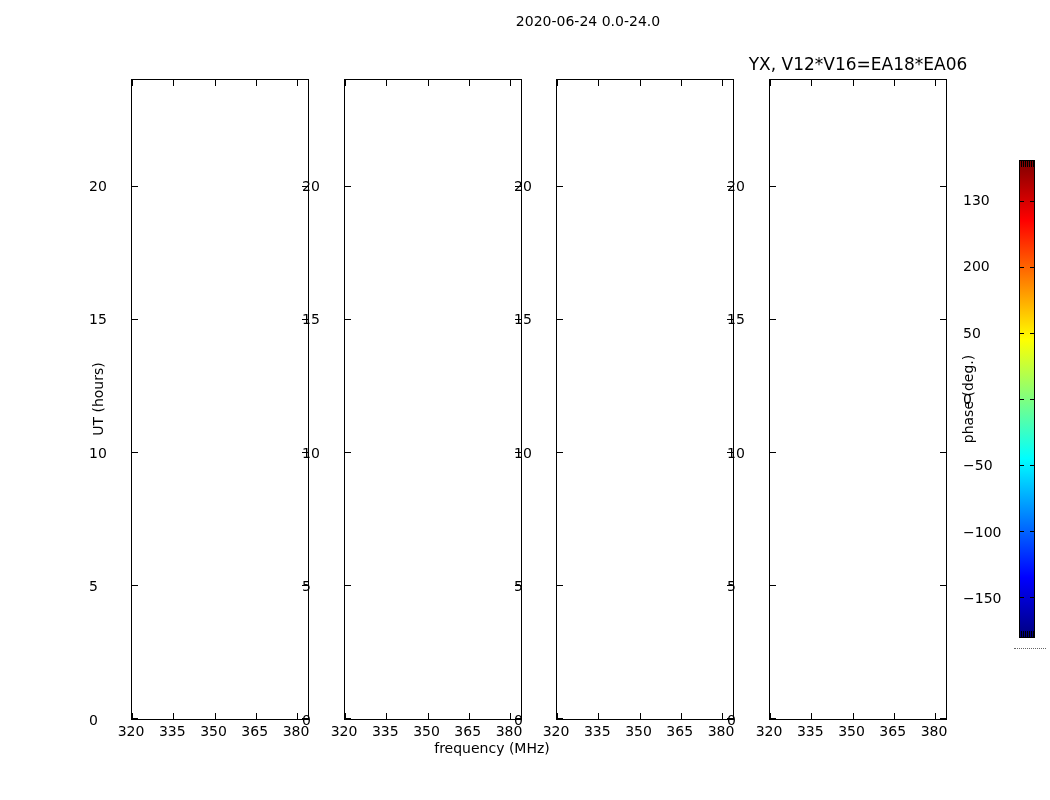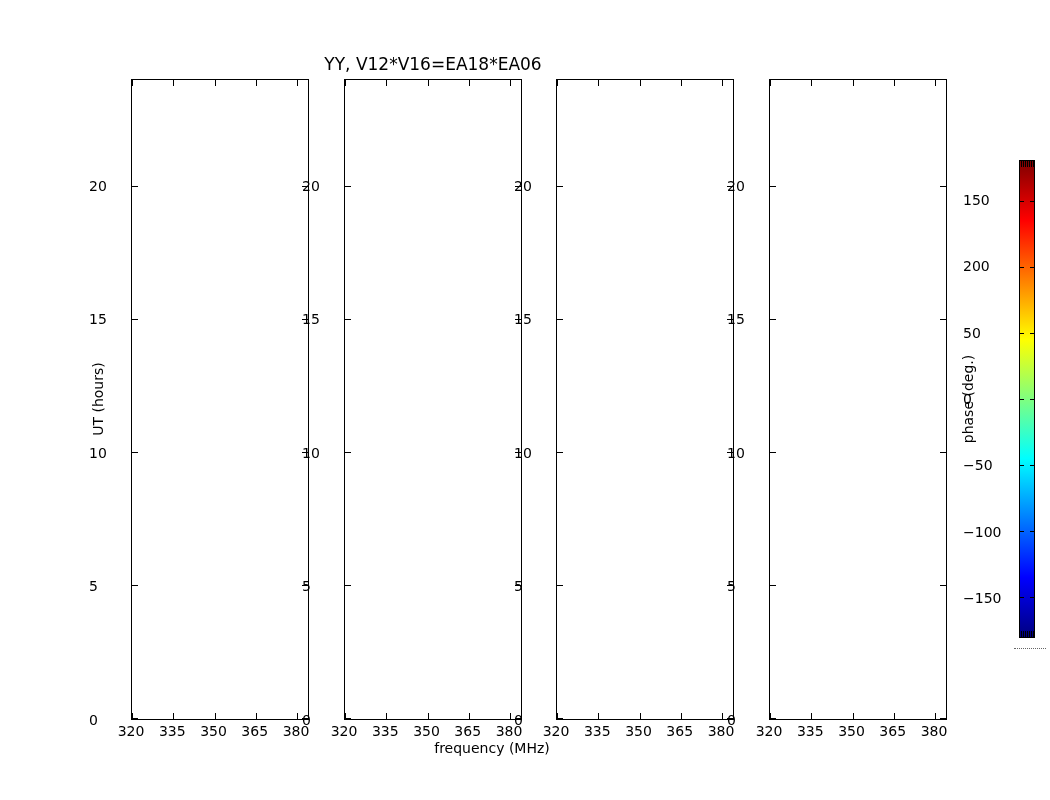--- a/index.html
+++ b/index.html
@@ -33,22 +33,23 @@
   }
   .cbar-grad{position:absolute;left:0;top:0;right:0;bottom:0;}
   .cbar-enddash{position:absolute;width:1px;height:6px;background:#000;}
   .cbar-dotted{position:absolute;border-top:1px dotted #666;height:0;}
 </style>
 </head>
 <body>
 
 <div id="figure">
 
-
-  <div class="txt panel-title" style="left:323px;top:54px;width:220px;">YY, V12*V16=EA18*EA06</div>
+  <div class="txt suptitle" style="left:438px;top:13px;width:300px;">2020-06-24 0.0-24.0</div>
+
+  <div class="txt panel-title" style="left:748px;top:54px;width:220px;">YX, V12*V16=EA18*EA06</div>
 
   <div class="frame panel-frame" id="pf0" style="left:131px;top:79px;width:178px;height:641px;">
       <div class="tickmark" style="left: 0px; top: 0px; width: 1px; height: 6px;"></div>
       <div class="tickmark" style="left: 0px; bottom: 0px; width: 1px; height: 6px;"></div>
       <div class="tickmark" style="left: 41px; top: 0px; width: 1px; height: 6px;"></div>
       <div class="tickmark" style="left: 41px; bottom: 0px; width: 1px; height: 6px;"></div>
       <div class="tickmark" style="left: 83px; top: 0px; width: 1px; height: 6px;"></div>
       <div class="tickmark" style="left: 83px; bottom: 0px; width: 1px; height: 6px;"></div>
       <div class="tickmark" style="left: 124px; top: 0px; width: 1px; height: 6px;"></div>
       <div class="tickmark" style="left: 124px; bottom: 0px; width: 1px; height: 6px;"></div>
@@ -202,20 +203,20 @@
     <div class="ticklabel xl" style="left: 749px; top: 722px; width: 40px;">320</div>
     <div class="ticklabel xl" style="left: 790.254px; top: 722px; width: 40px;">335</div>
     <div class="ticklabel xl" style="left: 831.509px; top: 722px; width: 40px;">350</div>
     <div class="ticklabel xl" style="left: 872.746px; top: 722px; width: 40px;">365</div>
     <div class="ticklabel xl" style="left: 914px; top: 722px; width: 40px;">380</div>
     <div class="ticklabel yl" style="left: 727px; top: 711px; width: 38px;">0</div>
     <div class="ticklabel yl" style="left: 727px; top: 577.48px; width: 38px;">5</div>
     <div class="ticklabel yl" style="left: 727px; top: 443.895px; width: 38px;">10</div>
     <div class="ticklabel yl" style="left: 727px; top: 310.375px; width: 38px;">15</div>
     <div class="ticklabel yl" style="left: 727px; top: 176.855px; width: 38px;">20</div>
-    <div class="ticklabel yl" style="left: 963px; top: 190.817px; width: 50px;">150</div>
+    <div class="ticklabel yl" style="left: 963px; top: 190.817px; width: 50px;">130</div>
     <div class="ticklabel yl" style="left: 963px; top: 257.212px; width: 50px;">200</div>
     <div class="ticklabel yl" style="left: 963px; top: 323.606px; width: 50px;">50</div>
     <div class="ticklabel yl" style="left: 963px; top: 390px; width: 50px;">0</div>
     <div class="ticklabel yl" style="left: 963px; top: 456.394px; width: 50px;">−50</div>
     <div class="ticklabel yl" style="left: 963px; top: 522.788px; width: 50px;">−100</div>
     <div class="ticklabel yl" style="left: 963px; top: 589.183px; width: 50px;">−150</div>
   </div>
 
 </body></html>

